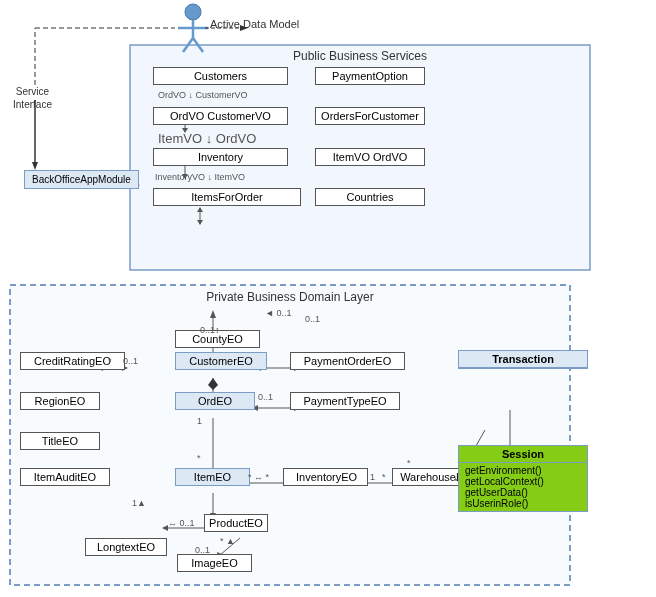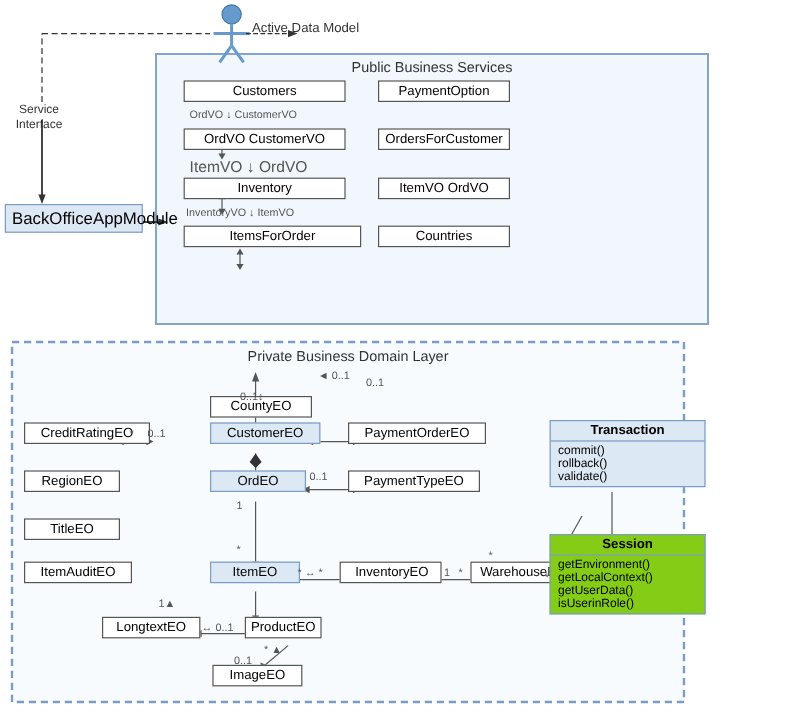--- a/index.html
+++ b/index.html
@@ -135,21 +135,21 @@
     <line x1="465" y1="480" x2="455" y2="483" stroke="#555" stroke-width="1"></line>
 
   </svg>
 
   <div style="position:absolute;left:130px;top:45px;width:460px;text-align:center;font-size:12px;color:#333;padding-top:4px;">Public Business Services</div>
 
   <div style="position:absolute;left:210px;top:18px;font-size:11px;color:#333;">Active Data Model</div>
 
   <div style="position:absolute;left:5px;top:85px;font-size:10px;color:#333;text-align:center;width:55px;line-height:1.3;">Service<br>Interface</div>
 
-  <div class="box box-blue" style="position:absolute;left:4px;top:170px;width:115px;padding:3px 5px;font-size:14px;">BackOfficeAppModule</div>
+  <div class="box box-blue" style="position:absolute;left:24px;top:170px;width:115px;padding:3px 5px;font-size:10px;">BackOfficeAppModule</div>
 
   <div class="box" style="position:absolute;left:153px;top:67px;width:135px;padding:2px 4px;">
     <span>Customers</span>
   </div>
 
   <div class="box" style="position:absolute;left:315px;top:67px;width:110px;padding:2px 4px;">
     <span>PaymentOption</span>
   </div>
 
   <div style="position:absolute;left:158px;top:90px;font-size:9px;color:#555;">OrdVO ↓ CustomerVO</div>
@@ -238,43 +238,38 @@
     <span>InventoryEO</span>
   </div>
   <div style="position:absolute;left:248px;top:472px;font-size:9px;color:#555;">* ↔ *</div>
 
   <div class="box" style="position:absolute;left:392px;top:468px;width:88px;padding:2px 4px;">
     <span>WarehouseEO</span>
   </div>
   <div style="position:absolute;left:370px;top:472px;font-size:9px;color:#555;">1</div>
   <div style="position:absolute;left:382px;top:472px;font-size:9px;color:#555;">*</div>
 
-  <div class="box" style="position:absolute;left:85px;top:514px;width:82px;padding:2px 4px;">
+  <div class="box" style="position:absolute;left:85px;top:538px;width:82px;padding:2px 4px;">
     <span>LongtextEO</span>
   </div>
   <div style="position:absolute;left:132px;top:498px;font-size:9px;color:#555;">1▲</div>
 
   <div class="box" style="position:absolute;left:204px;top:514px;width:64px;padding:2px 4px;">
     <span>ProductEO</span>
   </div>
   <div style="position:absolute;left:168px;top:518px;font-size:9px;color:#555;">↔ 0..1</div>
 
   <div class="box" style="position:absolute;left:177px;top:554px;width:75px;padding:2px 4px;">
     <span>ImageEO</span>
   </div>
   <div style="position:absolute;left:220px;top:536px;font-size:9px;color:#555;">* ▲</div>
   <div style="position:absolute;left:195px;top:545px;font-size:9px;color:#555;">0..1</div>
 
   <div style="position:absolute;left:458px;top:350px;width:130px;border:1px solid #7a9cc5;background:#dde8f5;">
     <div style="text-align:center;padding:2px;font-size:11px;font-weight:bold;border-bottom:1px solid #7a9cc5;">Transaction</div>
-    <div style="padding:2px 6px;font-size:10px;">
-      <div>commit()</div>
-      <div>rollback()</div>
-      <div>validate()</div>
-    </div>
   </div>
 
   <div style="position:absolute;left:458px;top:445px;width:130px;border:1px solid #7a9cc5;background:#84cc16;">
     <div style="text-align:center;padding:2px;font-size:11px;font-weight:bold;border-bottom:1px solid #7a9cc5;">Session</div>
     <div style="padding:2px 6px;font-size:10px;">
       <div>getEnvironment()</div>
       <div>getLocalContext()</div>
       <div>getUserData()</div>
       <div>isUserinRole()</div>
     </div>

